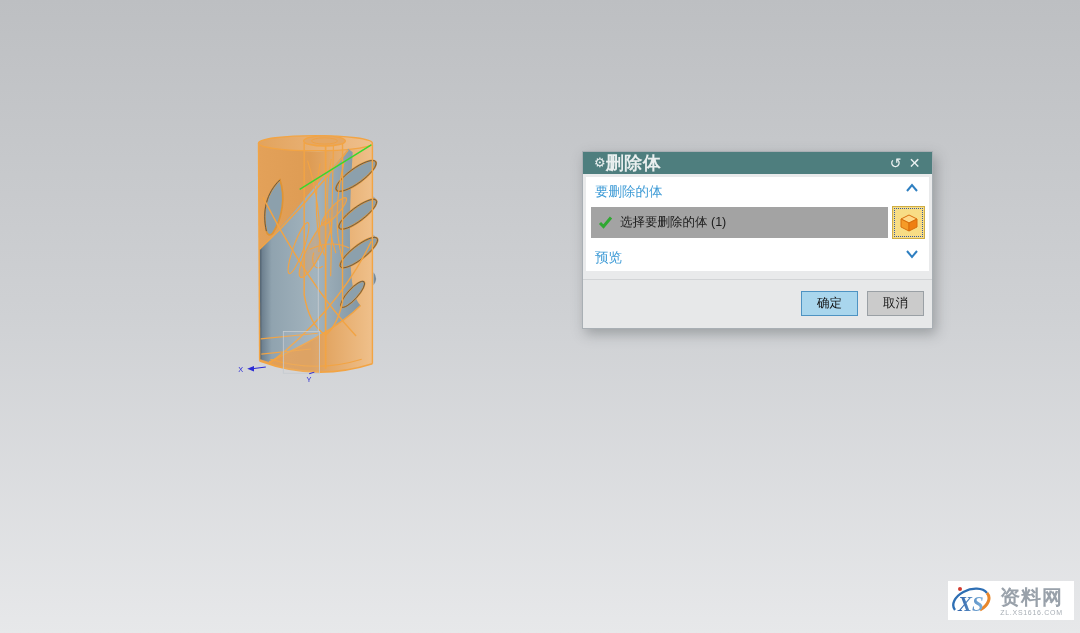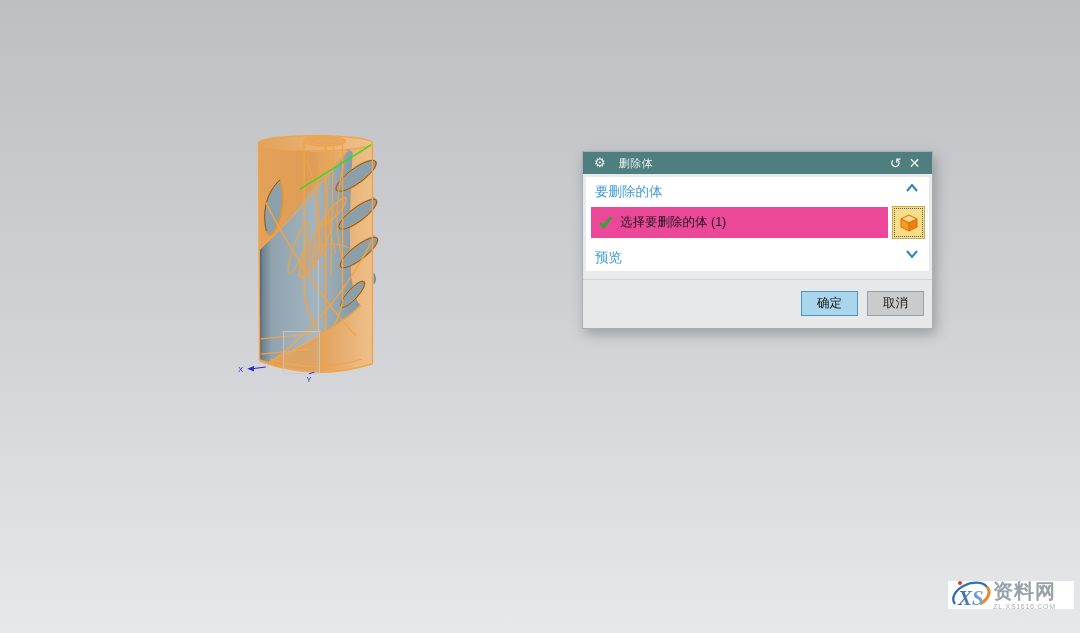--- a/index.html
+++ b/index.html
@@ -8,45 +8,45 @@
          font-family:"Liberation Sans",sans-serif;}
 
   
   .model-svg{position:absolute;left:232px;top:30px;}
 
   
   .dialog{position:absolute;left:582px;top:151px;width:351px;background:#E9EAEB;
           border:1px solid #A9AFB4;box-shadow:3px 5px 12px rgba(60,65,70,.35);box-sizing:border-box;}
   .titlebar{height:22px;background:#4E7E7E;display:flex;align-items:center;padding:0 8px;color:#E9EFEF;}
   .gear{font-size:13px;line-height:22px;margin-left:3px;}
-  .title{font-size:11px;margin-left:13px;flex:1;letter-spacing:.5px;}
+  .title{font-size:18px;flex:1;letter-spacing:.5px;font-weight:bold;}
   .tb-btn{width:19px;text-align:center;font-size:14px;color:#EDF2F2;cursor:default;}
   .group{background:#fff;margin:3px 3px 0 3px;padding:1px 0 5px 0;}
   .group.preview{margin-top:0;padding:0;}
   .sec-header{display:flex;align-items:flex-start;justify-content:space-between;
               padding:5px 10px 4px 9px;color:#3E9BD6;font-size:13.5px;}
   .row-wrap{display:flex;align-items:center;padding:0 4px 0 5px;margin-top:1px;}
   .row-label{flex:1;height:31px;display:flex;align-items:center;font-size:12.5px;color:#1b1b1b;padding:0 7px;}
-  .row-label.hl{background:#ec4899;}
+  .row-label.hl{background:#a3a3a3;}
   .check{margin-right:7px;flex:0 0 auto;}
   .cube-btn{position:relative;width:33px;height:33px;margin-left:4px;background:#fff;
             border:1px solid #B6BCC1;display:flex;align-items:center;justify-content:center;
             box-sizing:border-box;padding:0;}
   .cube-btn.active{background:#F8DD85;border-color:#CFAD45;}
   .cube-btn.active::after{content:"";position:absolute;inset:1px;border:1px dotted #3A5C9E;}
   .footer{margin-top:8px;border-top:1px solid #D2D4D6;background:#E7E8E9;
           padding:11px 8px 12px;display:flex;justify-content:flex-end;gap:9px;}
   .btn{min-width:57px;height:25px;font-size:12.5px;border:1px solid #9AA0A5;background:#CBCBCB;
        color:#141414;font-family:Liberation Sans, sans-serif;padding:0 10px;}
   .btn.ok{background:#A9D6ED;border-color:#4E93C2;}
 
   
-  .watermark{position:absolute;left:948px;top:581px;width:126px;height:28px;background:#fff;
+  .watermark{position:absolute;left:948px;top:581px;width:126px;height:39px;background:#fff;
              display:flex;align-items:center;padding:2px 3px;box-sizing:border-box;}
-  .wm-text{margin-left:2px;display:flex;flex-direction:column;align-items:center;justify-content:space-between;}
+  .wm-text{margin-left:9px;display:flex;flex-direction:column;align-items:center;justify-content:space-between;}
   .wm-name{font-size:20px;font-weight:bold;color:#99A1AA;line-height:22px;letter-spacing:1px;}
   .wm-url{font-size:7px;color:#A8AEB5;letter-spacing:.7px;margin-top:1px;}
 </style>
 </head>
 <body>
 
 <div class="stage">
 
   <svg class="model-svg" width="300" height="470" viewBox="232 30 532 500">
     <defs>

